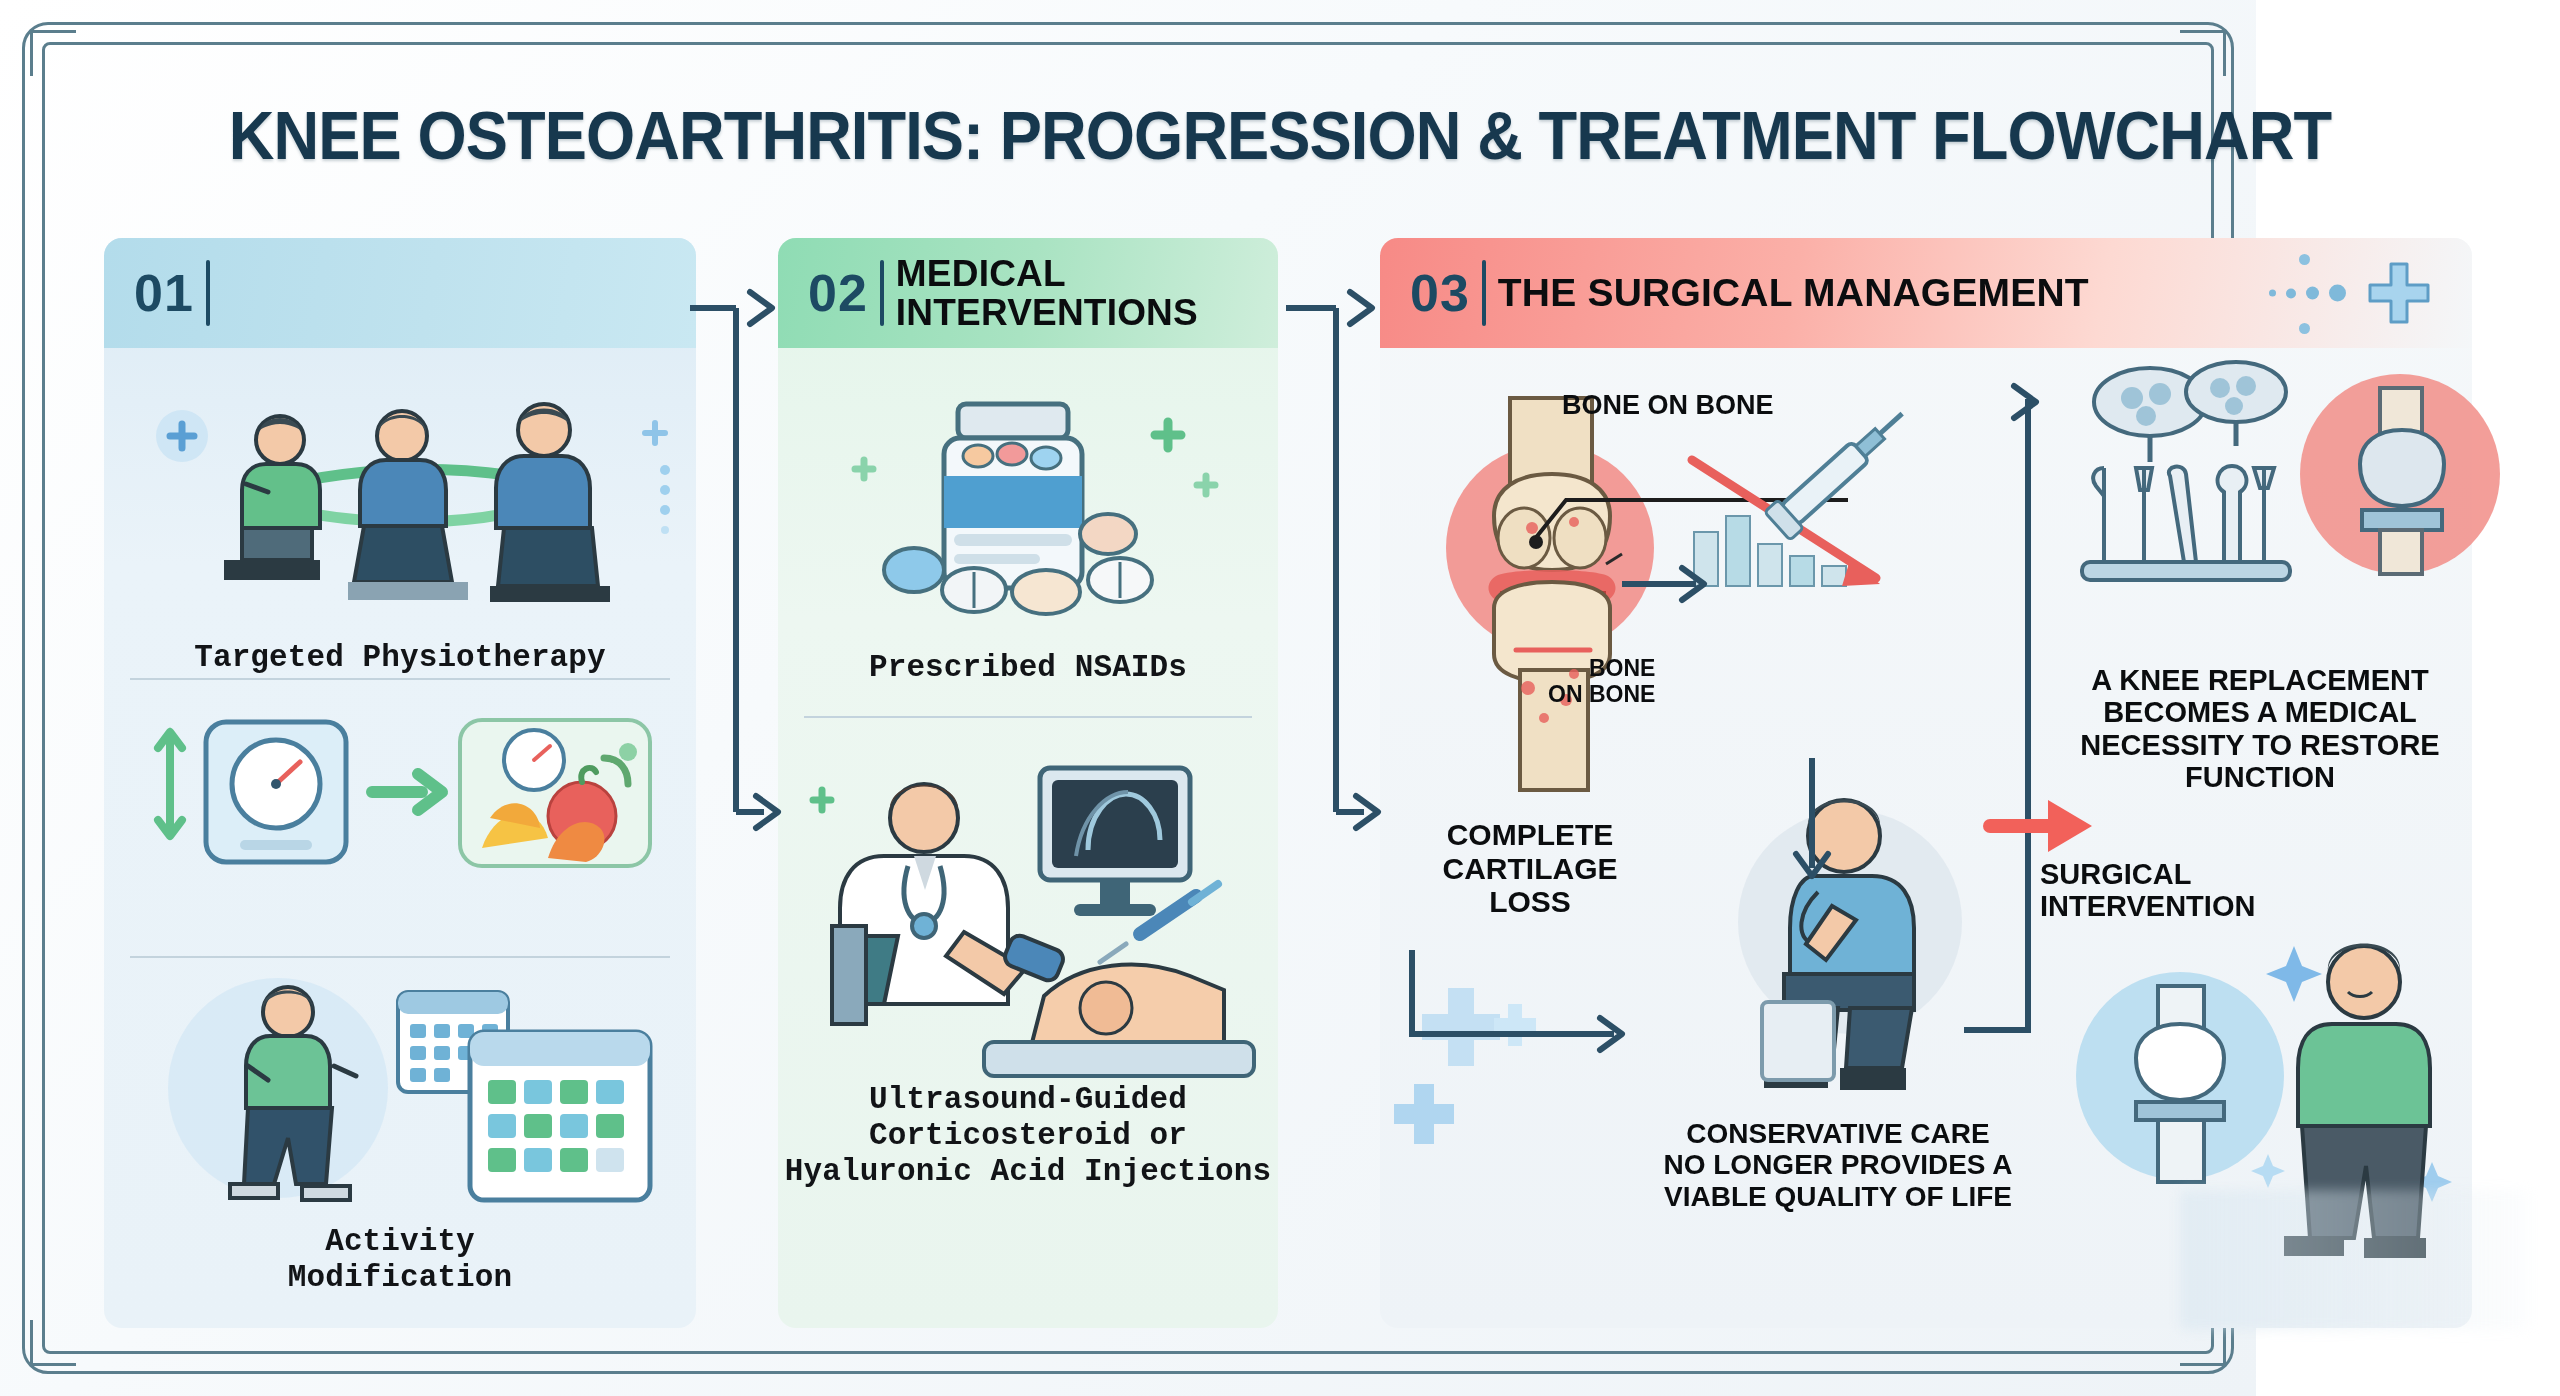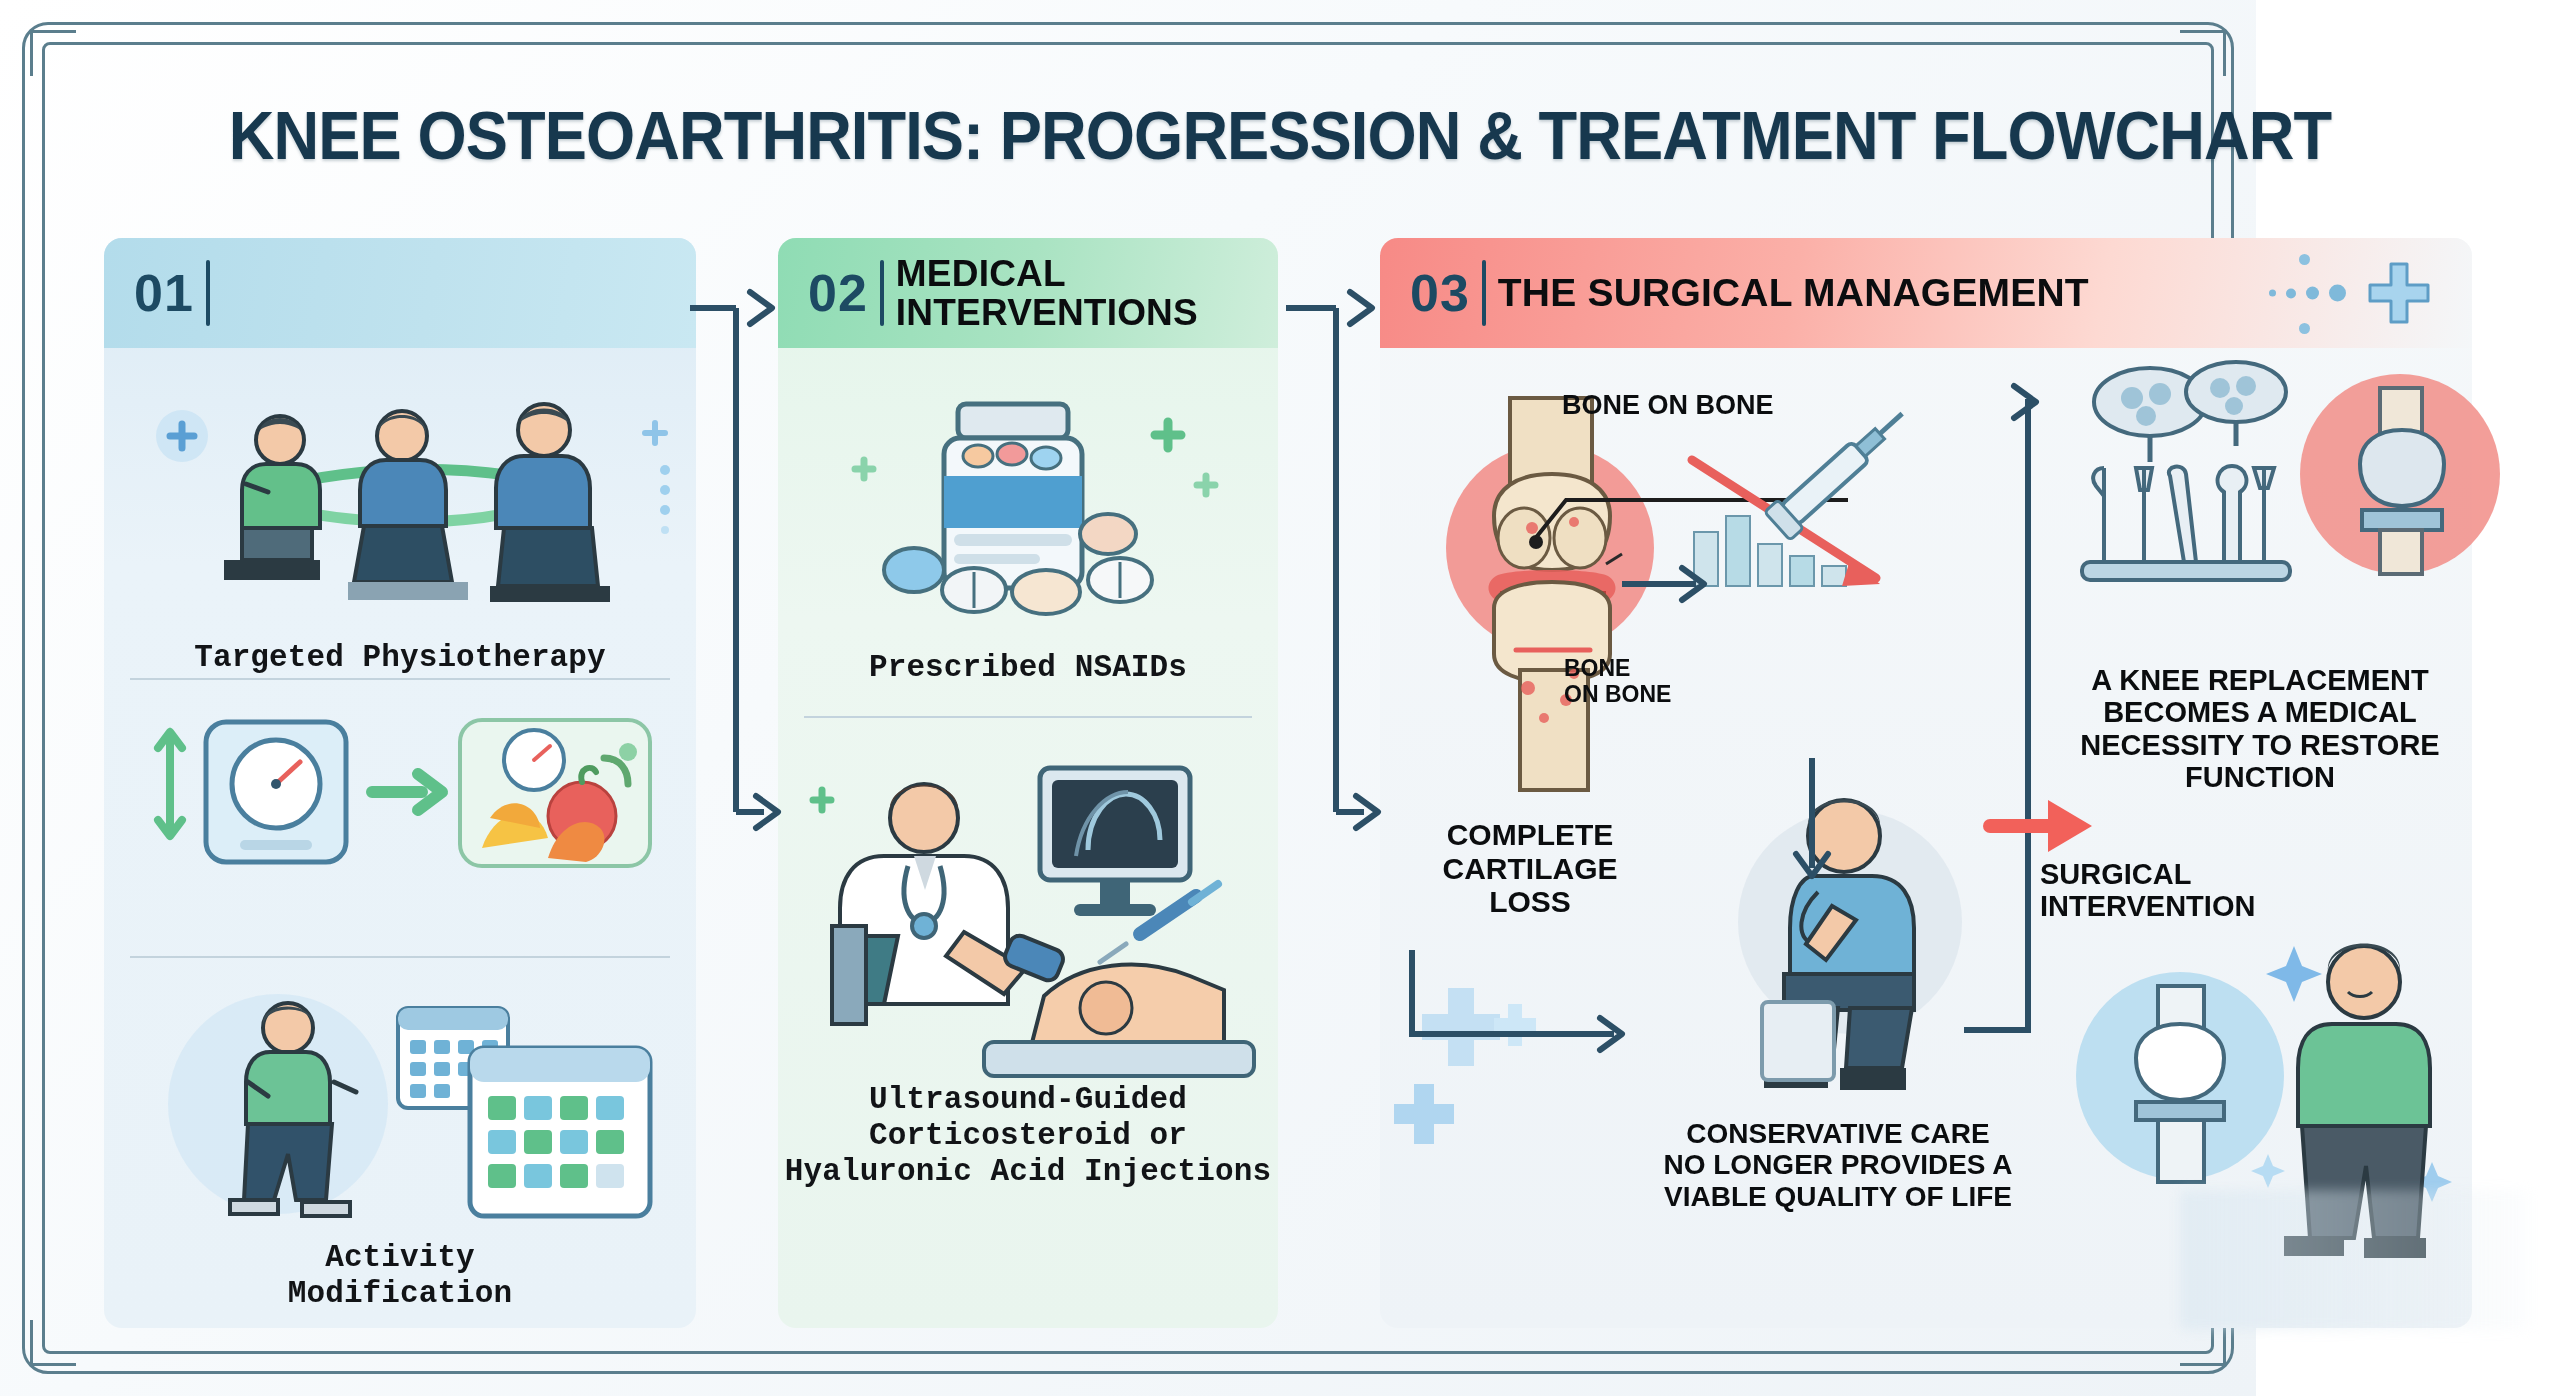--- a/index.html
+++ b/index.html
@@ -181,21 +181,21 @@
           <circle cx="452" cy="118" r="34" fill="#e8615c" stroke="#b9423e" stroke-width="3"></circle>
           <path d="M452 84c-4-14 10-18 14-10" stroke="#4f9b5f" stroke-width="6" fill="none" stroke-linecap="round"></path>
           <path d="M418 160c10-34 38-44 52-30 10 10 2 30-14 34z" fill="#ef8a42"></path>
           <path d="M474 60c16 0 24 12 24 26" stroke="#5fa86f" stroke-width="7" fill="none" stroke-linecap="round"></path>
           <circle cx="498" cy="54" r="9" fill="#8dd1a5"></circle>
         </svg>
       </div>
     </div>
     <div class="divider" style="top:718px"></div>
 
-    <div class="item" style="top:748px">
+    <div class="item" style="top:732px">
       <div class="item-art" style="width:540px;height:250px">
         <svg width="540" height="250" viewBox="0 0 540 250">
           <circle cx="148" cy="118" r="110" fill="#d6e9f6" opacity=".85"></circle>
 
           <circle cx="158" cy="42" r="25" fill="#f3c9a8" stroke="#2b3a42" stroke-width="4"></circle>
           <path d="M133 40c2-22 50-22 50 0 2-26-54-26-50 0z" fill="#3a4a52"></path>
           <path d="M140 66h36c16 0 24 14 24 30v42h-84v-42c0-16 8-30 24-30z" fill="#6cc396" stroke="#2b3a42" stroke-width="4"></path>
           <path d="M118 96l20 14M204 96l22 10" stroke="#2b3a42" stroke-width="5" stroke-linecap="round" fill="none"></path>
           <path d="M118 138h84l-6 76h-30l-8-46-14 46h-30z" fill="#31526a" stroke="#2b3a42" stroke-width="4"></path>
           <path d="M100 214h48v14h-48zM172 216h48v14h-48z" fill="#cfd9e0" stroke="#2b3a42" stroke-width="4"></path>
@@ -366,21 +366,21 @@
         <path d="M208 176l16-10" stroke="#2a2a2a" stroke-width="3"></path>
       </svg>
     </div>
 
     <div class="caps" style="left:182px;top:152px;font-size:27px">BONE ON BONE</div>
     <svg class="conn" style="left:150px;top:186px" width="320" height="120" viewBox="0 0 320 120">
       <path d="M4 116 L36 76 L318 76" stroke="#1d1d1d" stroke-width="4" fill="none"></path>
       <circle cx="6" cy="118" r="7" fill="#1d1d1d"></circle>
     </svg>
 
-    <div class="caps" style="left:184px;top:418px;font-size:23px;text-align:left">BONE
+    <div class="caps" style="left:168px;top:418px;font-size:23px;text-align:right">BONE
 ON BONE</div>
 
     <div class="caps" style="left:0px;top:580px;width:300px;font-size:30px">COMPLETE
 CARTILAGE
 LOSS</div>
 
     <div style="position:absolute;left:300px;top:182px;width:290px;height:190px">
       <svg width="290" height="190" viewBox="0 0 290 190">
         <rect x="14" y="112" width="24" height="54" fill="#cfe4ec" stroke="#6b97ab" stroke-width="2"></rect>
         <rect x="46" y="96" width="24" height="70" fill="#b7dbe6" stroke="#6b97ab" stroke-width="2"></rect>

